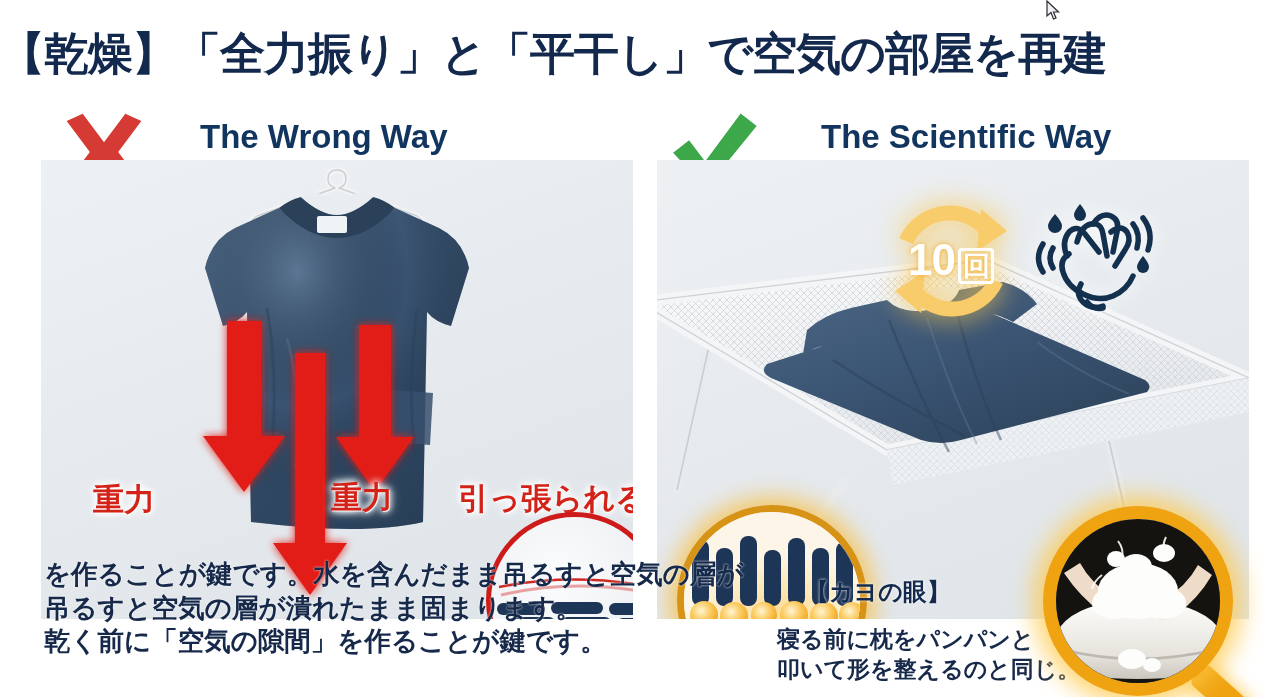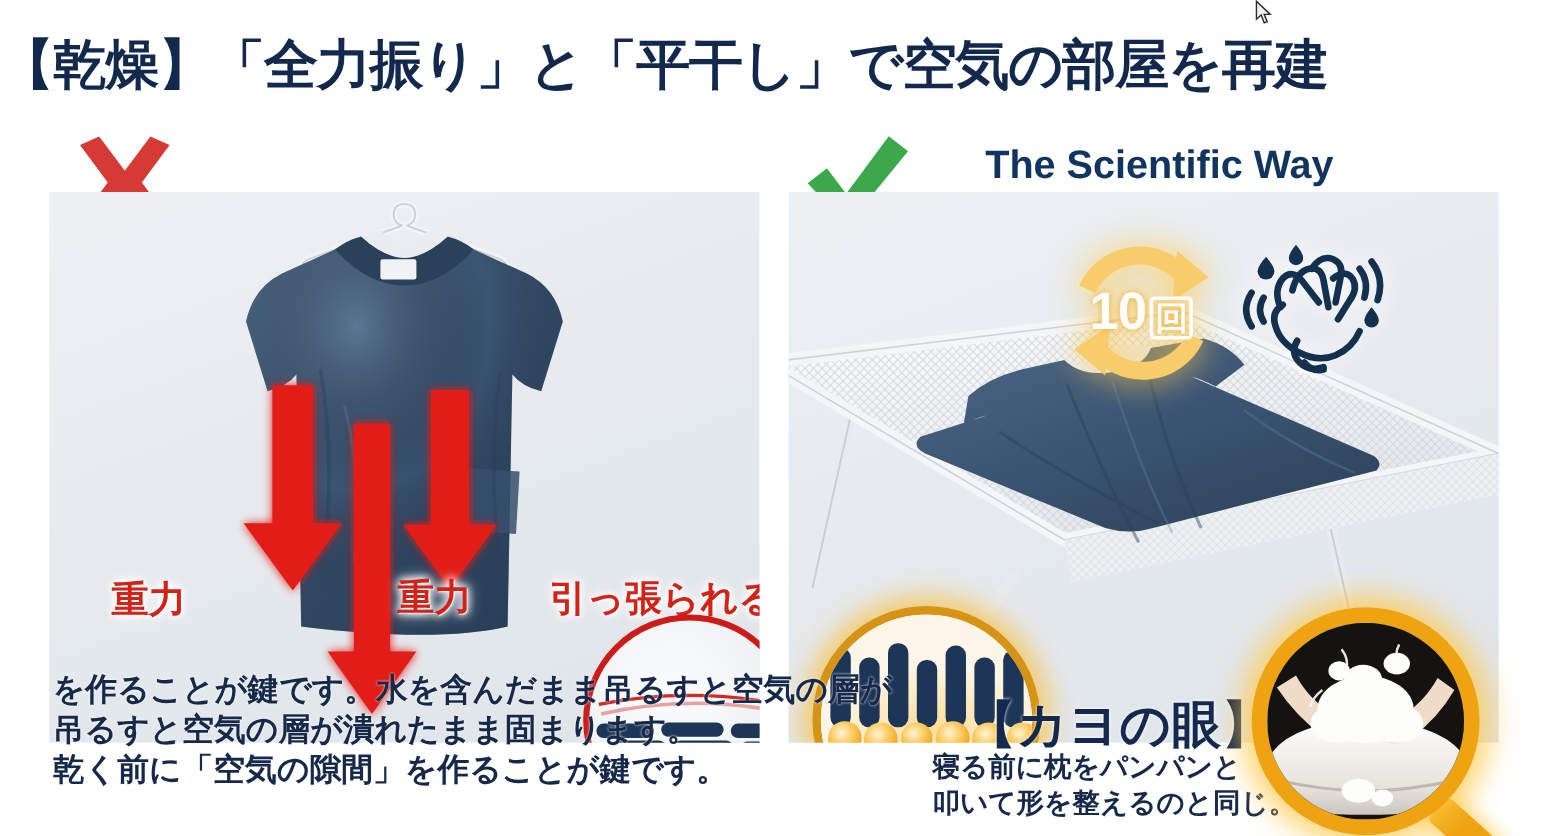--- a/index.html
+++ b/index.html
@@ -113,21 +113,21 @@
   
   .caption-left {
     position: absolute; left: 44px; top: 558px; width: 700px;
     font-size: 26.5px; font-weight: bold; line-height: 1.27;
     color: #16294a; white-space: nowrap;
   }
   .caption-left div { text-shadow: 0 0 2px #fff; }
 
   .kayo-title {
     position: absolute; left: 805px; top: 576px;
-    font-size: 42px; font-weight: bold; color: #13294d;
+    font-size: 24px; font-weight: bold; color: #13294d;
     text-shadow: 0 0 3px #fff; white-space:nowrap;
   }
   .kayo-body {
     position: absolute; left: 777px; top: 624px;
     font-size: 23px; font-weight: bold; line-height: 1.32;
     color: #16294a; white-space: nowrap;
   }
 
   
   .magnifier {
@@ -155,20 +155,21 @@
 
 <div id="root">
 
   <div class="title">【乾燥】「全力振り」と「平干し」で空気の部屋を再建</div>
 
   <div class="mark x-mark">
     <svg viewBox="0 0 100 90">
       <path d="M8 10 L26 2 L50 34 L74 2 L92 10 L66 45 L92 80 L74 88 L50 56 L26 88 L8 80 L34 45 Z" fill="#d63a34"></path>
     </svg>
   </div>
+  <div class="panel-head left">The Wrong Way</div>
 
   <div class="mark check-mark">
     <svg viewBox="0 0 100 90">
       <path d="M4 48 L22 34 L40 58 L80 4 L98 18 L41 88 Z" fill="#3da84a"></path>
     </svg>
   </div>
   <div class="panel-head right">The Scientific Way</div>
 
   <div class="panel left">
     <div class="bg-wall"></div>

